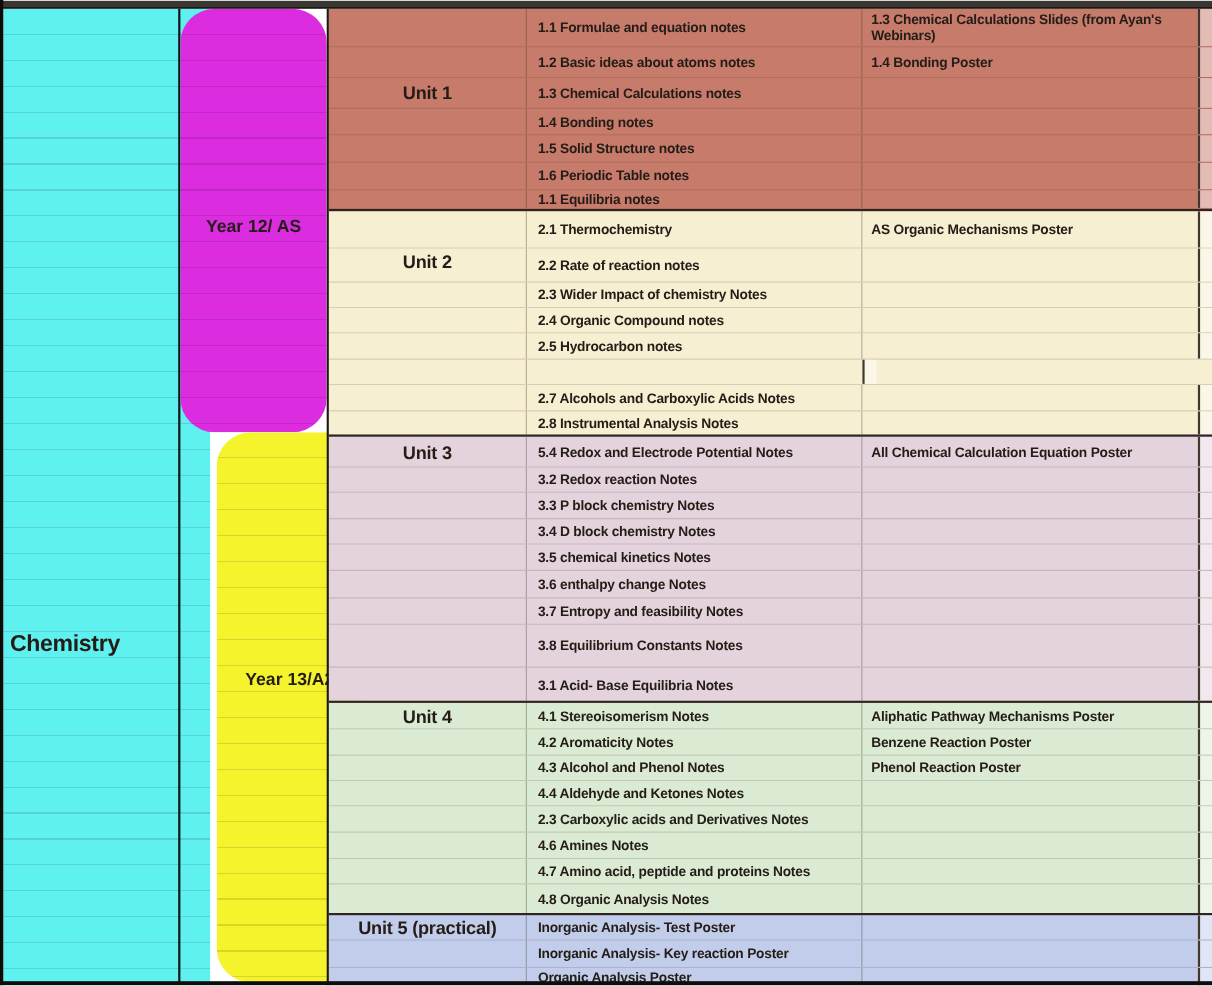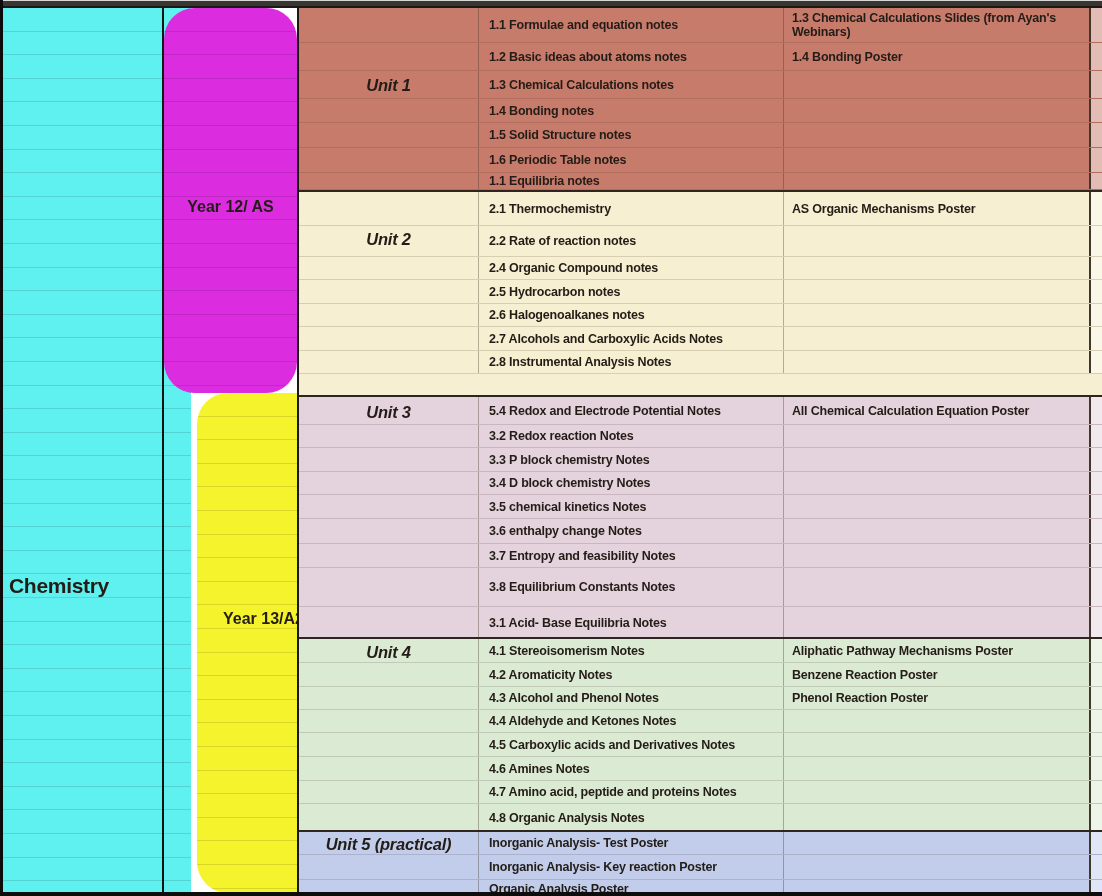--- a/index.html
+++ b/index.html
@@ -32,21 +32,21 @@
 
   .row { display:flex; width:100%; border-bottom:1px solid rgba(60,40,30,0.16); }
   .cell { height:100%; }
   .unit-spacer { width:179px; flex:0 0 179px; }
   .note { width:305px; flex:0 0 305px; border-left:1px solid rgba(60,45,35,0.35);
           display:flex; align-items:center; padding-left:10px; font-size:12.5px; letter-spacing:-0.2px; }
   .poster { width:306px; flex:0 0 306px; border-left:1px solid rgba(60,45,35,0.35);
           display:flex; align-items:center; padding-left:8px; padding-right:4px; font-size:12.5px; line-height:14px; letter-spacing:-0.2px; }
   .edge { width:13px; flex:0 0 13px; border-left:2px solid #40372e; background:rgba(255,255,255,0.5); }
 
-  .unit-label { position:absolute; left:0; width:179px; text-align:center; font-size:16.5px; letter-spacing:-0.2px; z-index:2;font-style:italic; }
+  .unit-label { position:absolute; left:0; width:179px; text-align:center; font-size:16.5px; letter-spacing:-0.2px; z-index:2; }
 </style>
 </head>
 <body>
 
 <div class="sheet">
 
   <div class="top-strip"></div>
   <div class="left-edge"></div>
 
   <div class="col-subject row-lines" style="background-color: rgb(95, 241, 239);">
@@ -119,33 +119,38 @@
         <div class="cell edge"></div>
       </div>
       <div class="row" style="height:31px">
         <div class="cell unit-spacer"></div>
         <div class="cell note">2.2 Rate of reaction notes</div>
         <div class="cell poster"></div>
         <div class="cell edge"></div>
       </div>
       <div class="row" style="height:23px">
         <div class="cell unit-spacer"></div>
+        <div class="cell note">2.3 Wider Impact of chemistry Notes</div>
+        <div class="cell poster"></div>
+        <div class="cell edge"></div>
+      </div>
+      <div class="row" style="height:23px">
+        <div class="cell unit-spacer"></div>
         <div class="cell note">2.4 Organic Compound notes</div>
         <div class="cell poster"></div>
         <div class="cell edge"></div>
       </div>
       <div class="row" style="height:24px">
         <div class="cell unit-spacer"></div>
         <div class="cell note">2.5 Hydrocarbon notes</div>
         <div class="cell poster"></div>
         <div class="cell edge"></div>
       </div>
       <div class="row" style="height:23px">
         <div class="cell unit-spacer"></div>
-        <div class="cell note">2.6 Halogenoalkanes notes</div>
         <div class="cell poster"></div>
         <div class="cell edge"></div>
       </div>
       <div class="row" style="height:24px">
         <div class="cell unit-spacer"></div>
         <div class="cell note">2.7 Alcohols and Carboxylic Acids Notes</div>
         <div class="cell poster"></div>
         <div class="cell edge"></div>
       </div>
       <div class="row" style="height:23px">
@@ -235,21 +240,21 @@
         <div class="cell edge"></div>
       </div>
       <div class="row" style="height:23px">
         <div class="cell unit-spacer"></div>
         <div class="cell note">4.4 Aldehyde and Ketones Notes</div>
         <div class="cell poster"></div>
         <div class="cell edge"></div>
       </div>
       <div class="row" style="height:24px">
         <div class="cell unit-spacer"></div>
-        <div class="cell note">4.5 Carboxylic acids and Derivatives Notes</div>
+        <div class="cell note">2.3 Carboxylic acids and Derivatives Notes</div>
         <div class="cell poster"></div>
         <div class="cell edge"></div>
       </div>
       <div class="row" style="height:24px">
         <div class="cell unit-spacer"></div>
         <div class="cell note">4.6 Amines Notes</div>
         <div class="cell poster"></div>
         <div class="cell edge"></div>
       </div>
       <div class="row" style="height:23px">

